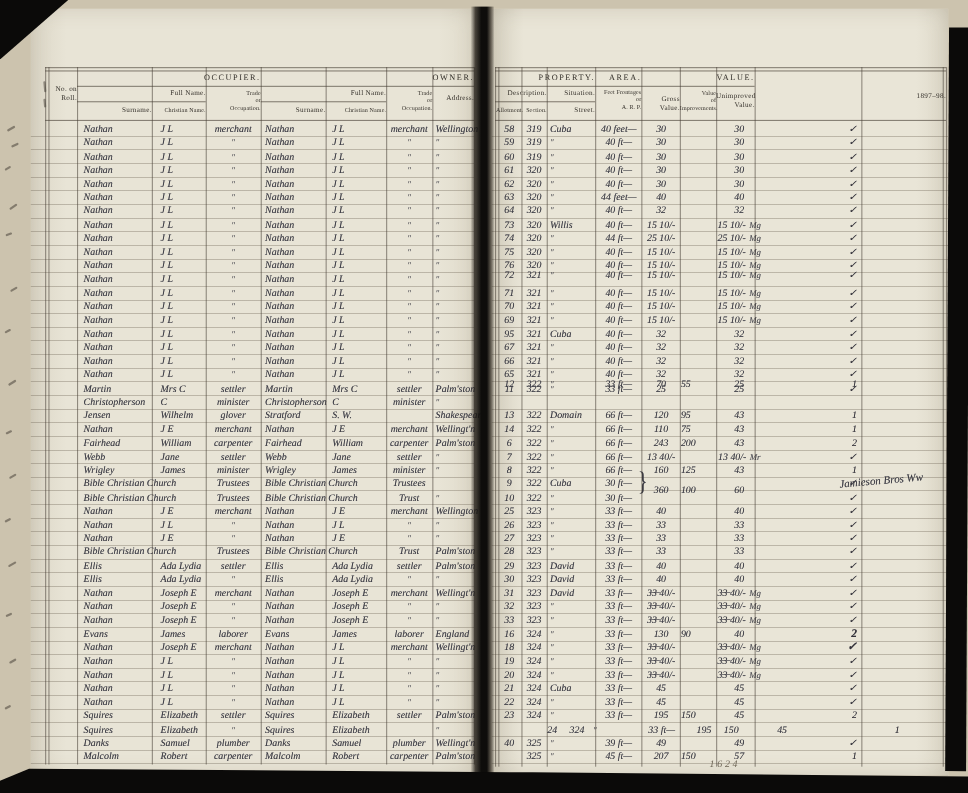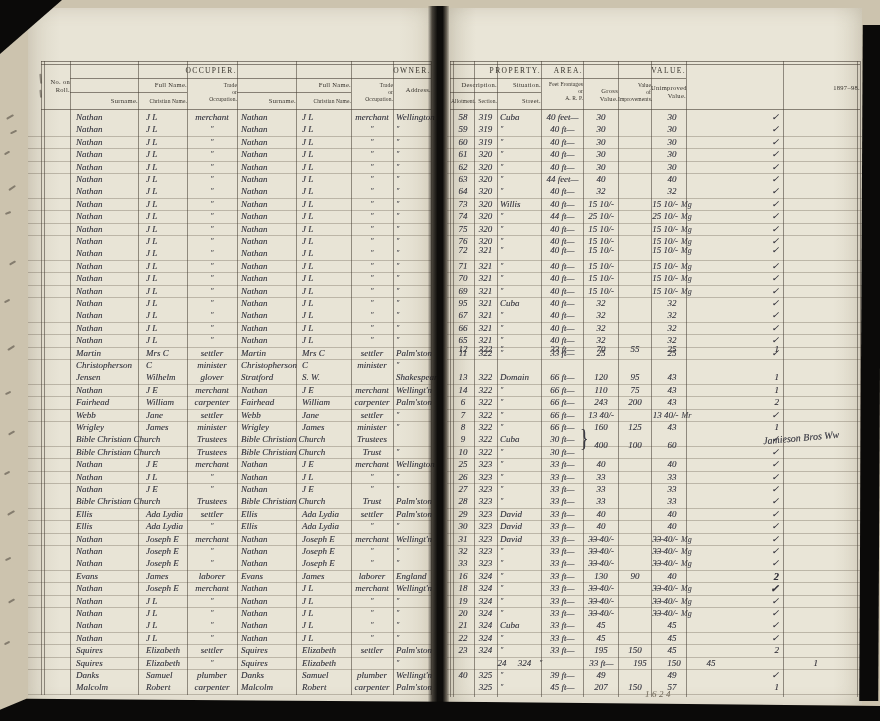--- a/index.html
+++ b/index.html
@@ -32,21 +32,21 @@
   .lc4{left:270px;width:52px;padding-left:4px;}
   .lc5{left:324px;width:40px;text-align:center;}
   .lc6{left:366px;width:37px;padding-left:2px;}
   .wide{width:112px;}
   
   .rc0{left:5px;width:22px;text-align:center;}
   .rc1{left:27px;width:23px;text-align:center;}
   .rc2{left:51px;width:42px;padding-left:2px;}
   .rc3{left:95px;width:41px;text-align:center;}
   .rc4{left:137px;width:34px;text-align:center;}
-  .rc5{left:172px;width:32px;text-align:center;}
+  .rc5{left:172px;width:32px;}
   .rc6{left:205px;width:40px;text-align:center;}
   .rc7{left:240px;width:92px;text-align:right;padding-right:6px;}
   .mark{font-size:9px;color:#34323a;}
   .boldmark{font-weight:bold;font-size:10.5px;}
   .flour{font-size:8px;margin-left:3px;opacity:.9;}
   .brace{position:absolute;left:133px;top:-1px;font-size:18px;font-style:normal;color:#3c3c45;
          transform:scaleY(1.35);}
   .down6{transform:translateY(6px);}
   .note{position:absolute;left:316px;top:424px;transform:rotate(-5deg);font-style:italic;
         font-size:10px;color:#3c3c45;white-space:nowrap;text-shadow:0 0 .4px rgba(60,60,70,.5);}
@@ -784,21 +784,21 @@
           <span class="c rc4">160</span>
           <span class="c rc5">125</span>
           <span class="c rc6">43</span>
           <span class="c rc7 mark">1</span>
         </div>
         <div class="row" style="top: 322.4px;">
           <span class="c rc0">9</span>
           <span class="c rc1">322</span>
           <span class="c rc2">Cuba</span>
           <span class="c rc3">30 ft—</span>
-          <span class="c rc4 down6">400</span>
+          <span class="c rc4 down6">360</span>
           <span class="c rc5 down6">100</span>
           <span class="c rc6 down6">60</span>
           <span class="c brace">}</span>
           <span class="c rc7 mark">✓</span>
         </div>
         <div class="row" style="top: 334.8px;">
           <span class="c rc0">10</span>
           <span class="c rc1">322</span>
           <span class="c rc2 dit">″</span>
           <span class="c rc3">30 ft—</span>

